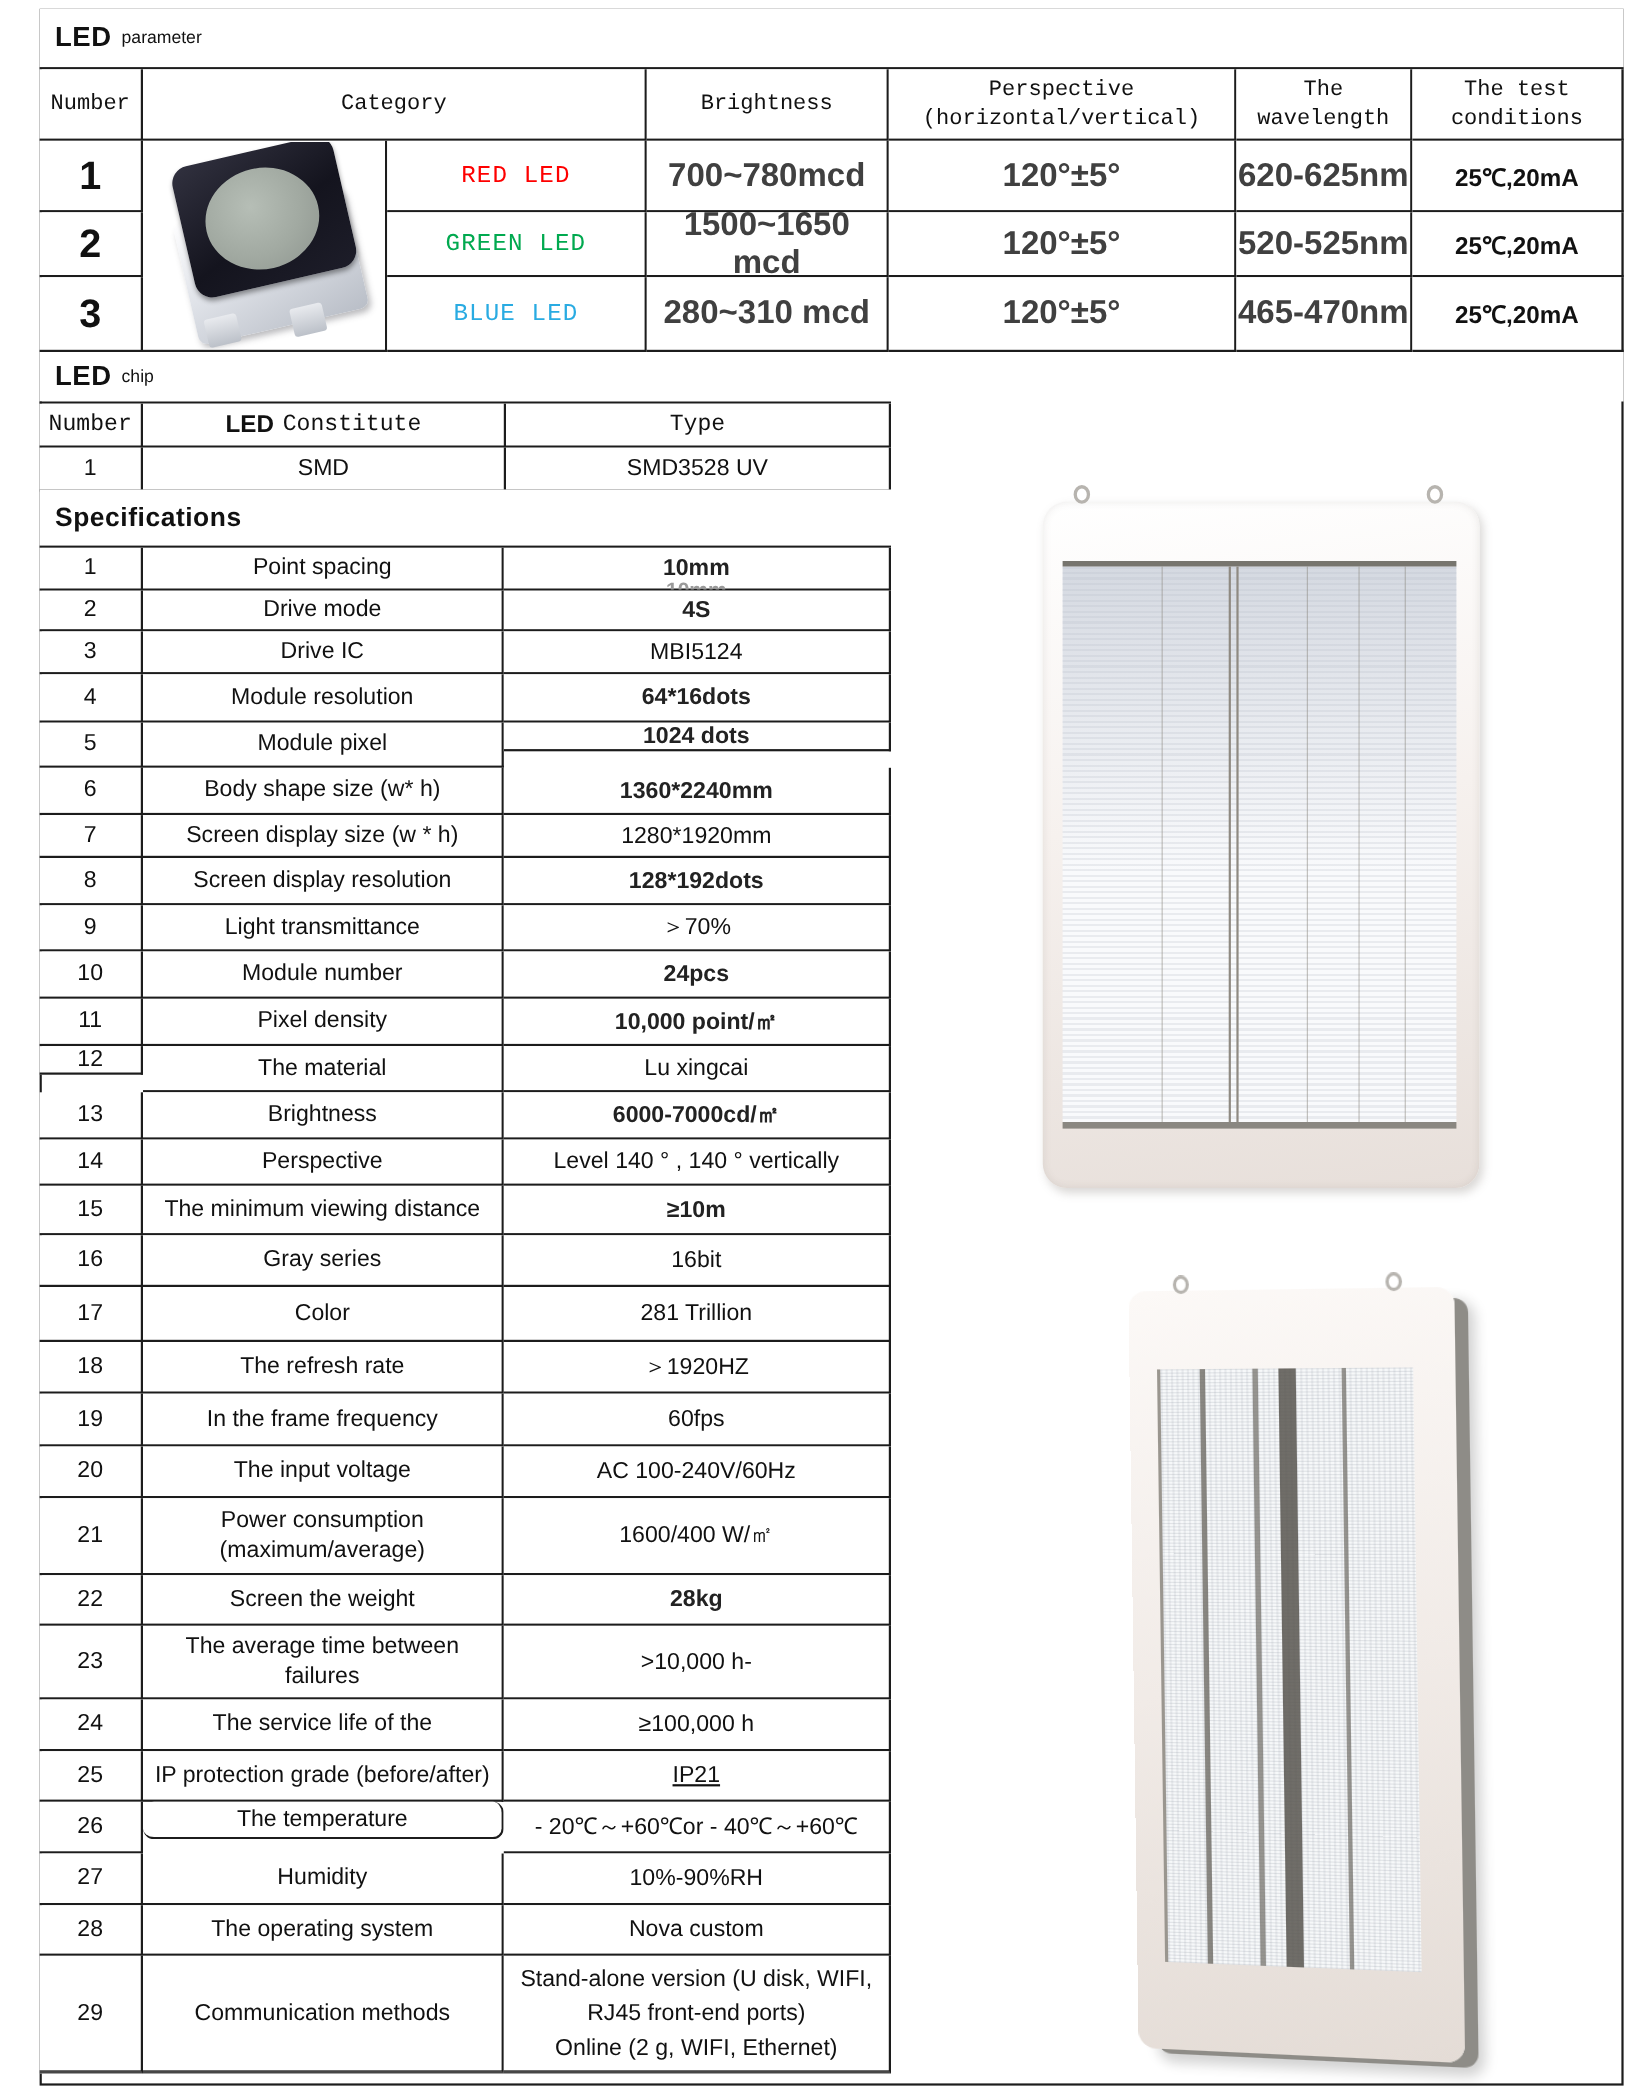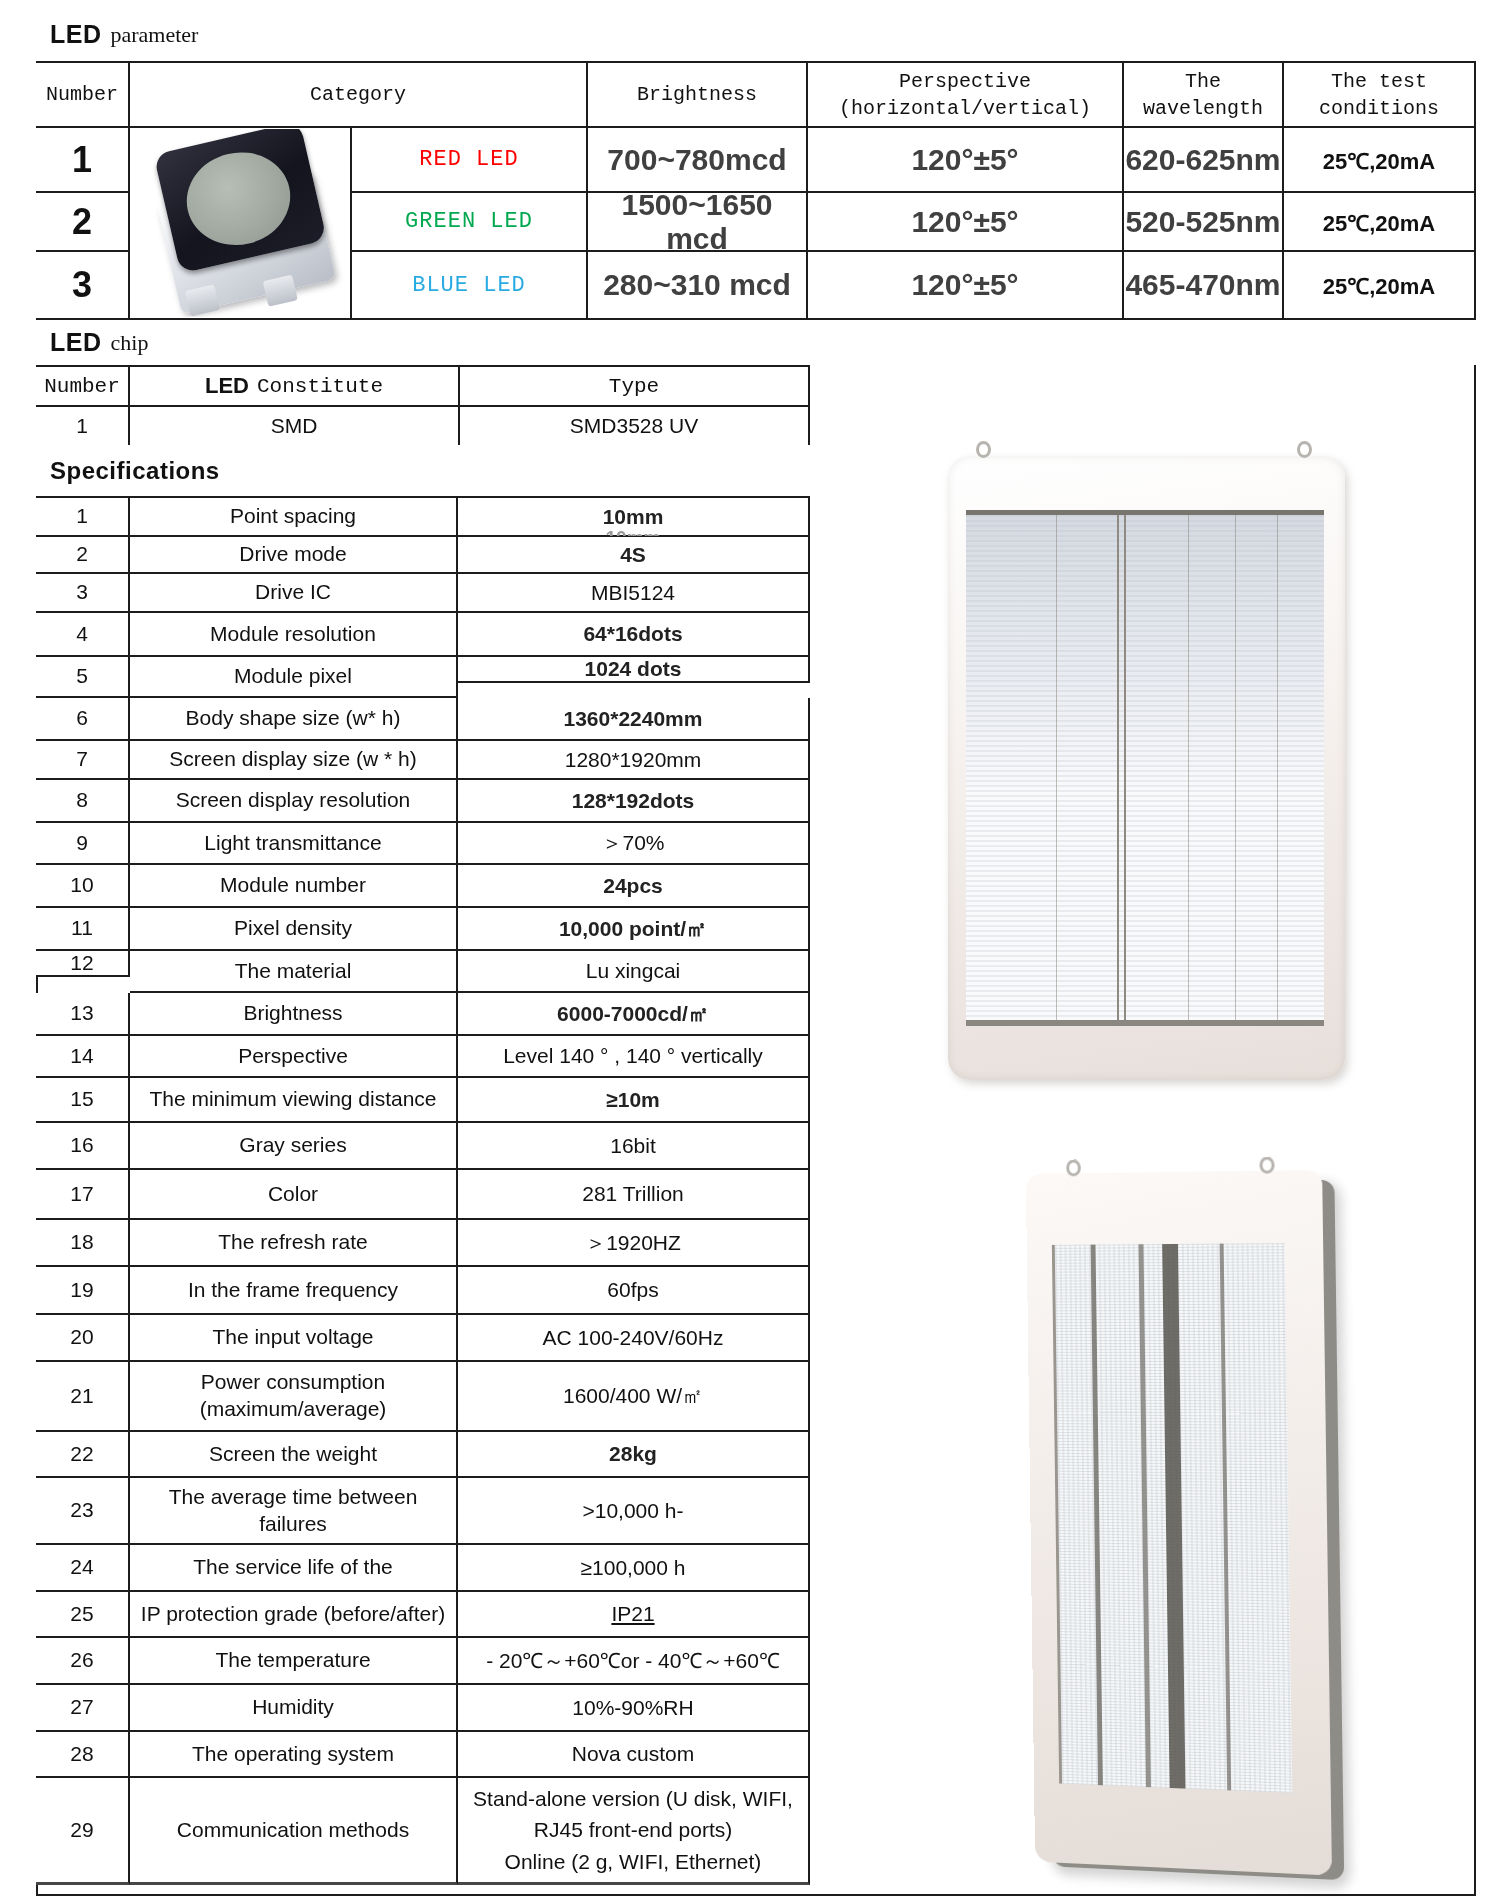--- a/index.html
+++ b/index.html
@@ -4,21 +4,21 @@
 <style>
   html,body{margin:0;padding:0;background:#fff;}
   .page{position:relative;width:1500px;height:1903px;background:#ffffff;
         font-family:"Liberation Sans",sans-serif;color:#111;overflow:hidden;}
   .abs{position:absolute;}
   
   .page-frame{left:36px;top:8px;width:1440px;height:1888px;border:2px solid #1c1c1c;box-sizing:border-box;}
   
   .bar{box-sizing:border-box;display:flex;align-items:center;padding-left:14px;background:#fff;}
   .bar .b-bold{font-weight:bold;font-size:25px;letter-spacing:0.5px;}
-  .bar .b-mono{font-family:Liberation Serif, serif;font-size:22px;margin-left:9px;}
+  .bar .b-mono{font-family:Liberation Sans, sans-serif;font-size:16px;margin-left:9px;}
   .title-bar{left:36px;top:8px;width:1440px;height:55px;border-bottom:2px solid #1c1c1c;}
   .chip-bar{left:36px;top:320px;width:1440px;height:45px;}
   .spec-bar{left:36px;top:445px;width:774px;height:53px;border-bottom:2px solid #1c1c1c;}
   .spec-bar .b-bold{font-size:24px;}
   
   .gtable{display:grid;box-sizing:border-box;}
   .cell{box-sizing:border-box;border-right:2px solid #1c1c1c;border-bottom:2px solid #1c1c1c;
         display:flex;align-items:center;justify-content:center;text-align:center;background:#fff;}
   .mono{font-family:"Liberation Mono","DejaVu Sans Mono",monospace;}
   
@@ -241,21 +241,21 @@
       <div class="cell label" style="height: 67px;">The average time between
 failures</div>
       <div class="cell value" style="height: 67px;">&gt;10,000 h-</div>
       <div class="cell num" style="height: 47px;">24</div>
       <div class="cell label" style="height: 47px;">The service life of the</div>
       <div class="cell value" style="height: 47px;">≥100,000 h</div>
       <div class="cell num" style="height: 46px;">25</div>
       <div class="cell label" style="height: 46px;">IP protection grade (before/after)</div>
       <div class="cell value u" style="height: 46px;">IP21</div>
       <div class="cell num" style="height: 47px;">26</div>
-      <div class="cell label" style="height: 47px;">The temperature</div>
+      <div class="cell label" style="height: 34px; border-radius: 10px;">The temperature</div>
       <div class="cell value" style="height: 47px;">- 20℃～+60℃or - 40℃～+60℃</div>
       <div class="cell num" style="height: 47px;">27</div>
       <div class="cell label" style="height: 47px;">Humidity</div>
       <div class="cell value" style="height: 47px;">10%-90%RH</div>
       <div class="cell num" style="height: 46px;">28</div>
       <div class="cell label" style="height: 46px;">The operating system</div>
       <div class="cell value" style="height: 46px;">Nova custom</div>
       <div class="cell num last" style="height: 107px;">29</div>
       <div class="cell label last" style="height: 107px;">Communication methods</div>
       <div class="cell value last" style="height: 107px;">Stand-alone version (U disk, WIFI,

